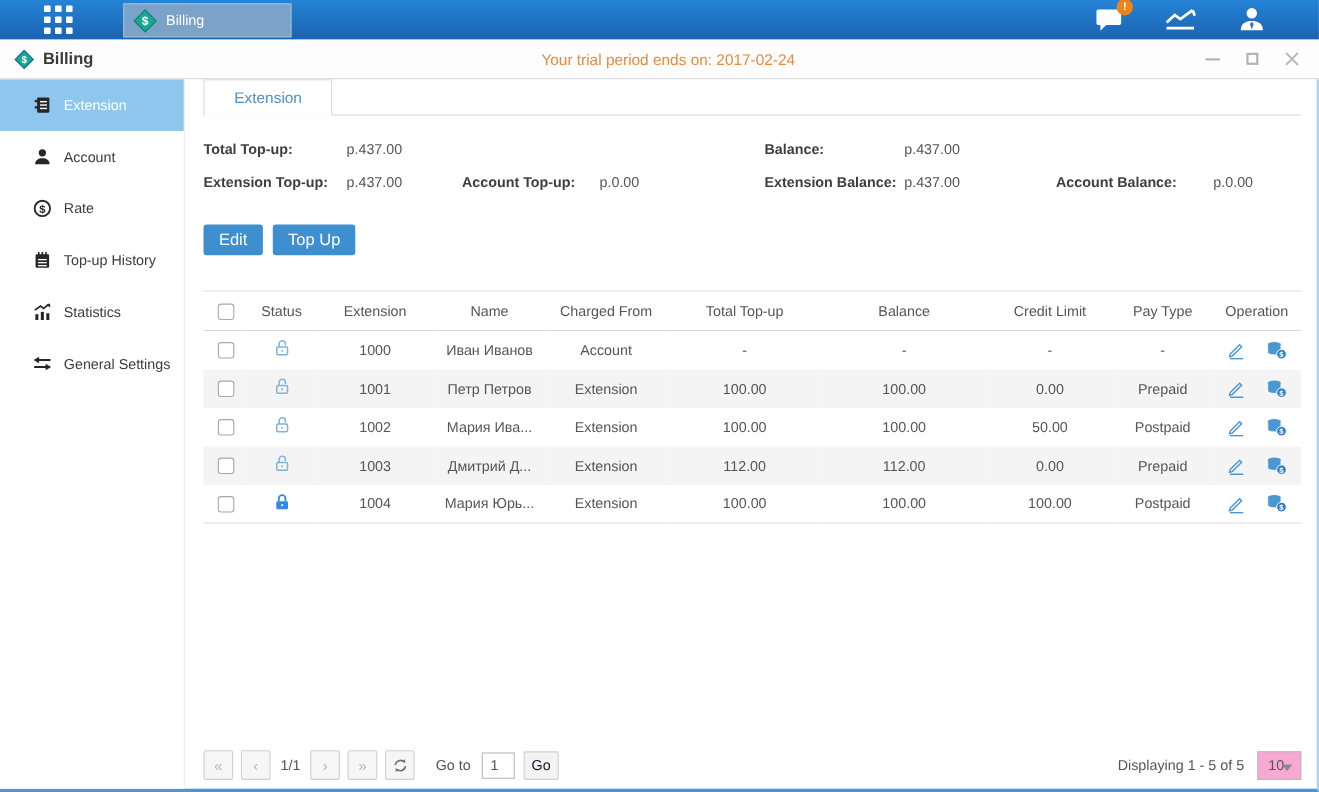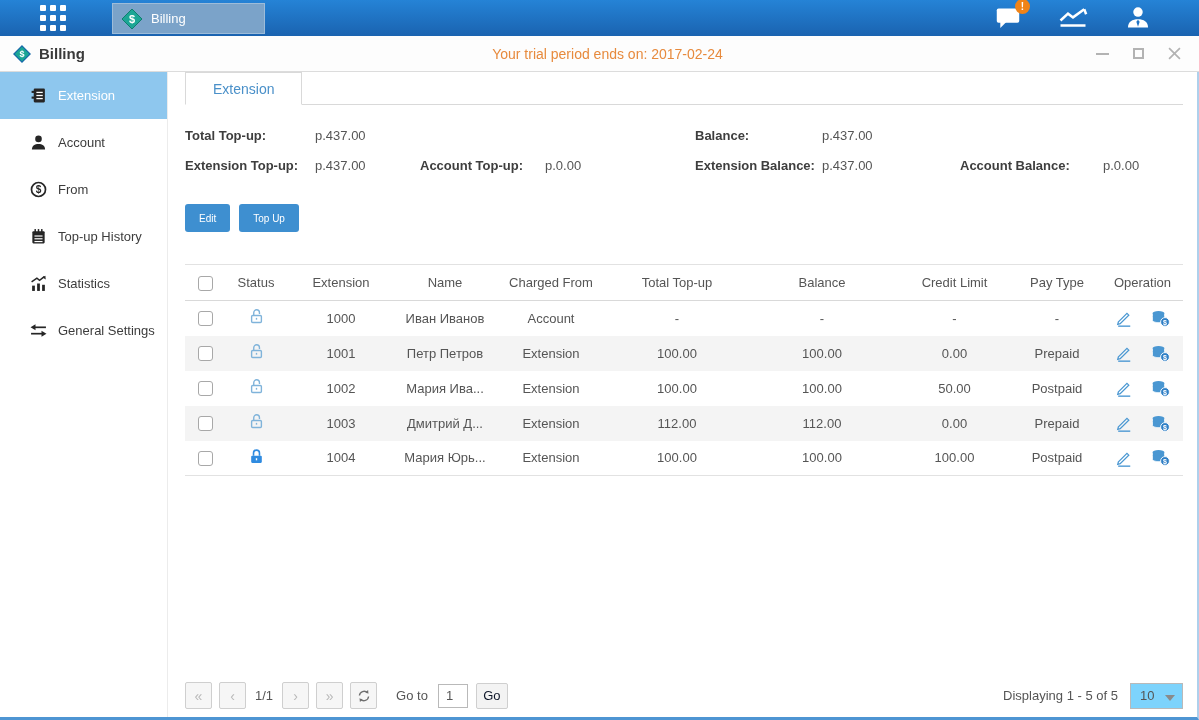--- a/index.html
+++ b/index.html
@@ -39,21 +39,21 @@
   .tabstrip { display:flex; border-bottom:1px solid #d9d9d9; margin-top:0; }
   .tab { padding:0 27px; height:33px; line-height:32px; background:#fff; border:1px solid #d9d9d9; border-bottom:1px solid #fff; margin-bottom:-1px; color:#4a90c9; font-size:14px; cursor:pointer; }
 
   .summary { display:flex; margin-top:15px; }
   .sum-left { width:510px; flex-shrink:0; display:grid; grid-template-columns:130px 105px 125px auto; grid-auto-rows:30px; align-items:center; }
   .sum-right { flex:1; display:grid; grid-template-columns:127px 138px 143px auto; grid-auto-rows:30px; align-items:center; }
   .sum-label { font-weight:bold; color:#3e3e3e; }
   .sum-value { color:#555; }
 
   .actions { margin-top:24px; display:flex; gap:9px; }
-  .btn-primary { background:#3e8fd0; color:#fff; border:none; height:28px; padding:0 14px; font-size:10px; border-radius:3px; cursor:pointer; font-family:inherit; }
+  .btn-primary { background:#3e8fd0; color:#fff; border:none; height:28px; padding:0 14px; font-size:15px; border-radius:3px; cursor:pointer; font-family:inherit; }
 
   
   table { width:100%; border-collapse:collapse; margin-top:32px; table-layout:fixed; }
   th { height:36px; font-weight:normal; color:#555; border-top:1px solid #e2e2e2; border-bottom:1px solid #d9d9d9; text-align:center; font-size:13px; }
   td { height:35px; text-align:center; color:#555; font-size:13px; }
   tbody tr:nth-child(even) { background:#f4f4f4; }
   tbody tr:last-child td { border-bottom:1px solid #e2e2e2; }
   .col-check { width:40px; } .col-status { width:62px; } .col-ext { width:108px; } .col-name { width:100px; }
   .col-charged { width:112px; } .col-topup { width:140px; } .col-balance { width:150px; } .col-credit { width:115px; }
   .col-pay { width:90px; } .col-op { width:auto; }
@@ -67,21 +67,21 @@
 
   
   .pagination { margin-top:auto; display:flex; align-items:center; padding-bottom:2px; }
   .pg-btn { width:27px; height:27px; border:1px solid #cfcfcf; background:#f6f6f6; border-radius:2px; display:flex; align-items:center; justify-content:center; color:#b9b9b9; font-size:14px; margin-right:7px; cursor:pointer; }
   .pg-indicator { padding:0 9px 0 2px; color:#555; }
   .goto-label { margin:0 10px 0 12px; color:#555; }
   .goto-input { width:30px; height:24px; border:1px solid #b9b9b9; font-size:13px; text-align:left; padding-left:7px; color:#555; font-family:inherit; }
   .go-btn { margin-left:8px; width:32px; height:26px; border:1px solid #cfcfcf; background:#f3f3f3; border-radius:2px; color:#0f172a; font-size:13px; cursor:pointer; font-family:inherit; }
   .pg-right { margin-left:auto; display:flex; align-items:center; gap:12px; }
   .displaying { color:#555; }
-  .page-size { position:relative; width:53px; height:26px; border:1px solid #b9b9b9; background:#7dd3fc; display:flex; align-items:center; padding-left:9px; color:#555; cursor:pointer; }
+  .page-size { position:relative; width:40px; height:26px; border:1px solid #b9b9b9; background:#f9a8d4; display:flex; align-items:center; padding-left:9px; color:#555; cursor:pointer; }
   .page-size .caret { position:absolute; right:7px; top:11px; width:0; height:0; border-left:5px solid transparent; border-right:5px solid transparent; border-top:6px solid #8a8a8a; }
 </style>
 </head>
 <body>
 
 <div class="window">
 
   <div class="topbar">
     <div class="grid-btn">
       <svg width="28" height="28" viewBox="0 0 28 28">
@@ -179,21 +179,21 @@
           <circle cx="8" cy="4.6" r="3.1" fill="#262626"></circle>
           <path d="M1.8 14.5 c0-3.6 2.8-5.2 6.2-5.2 s6.2 1.6 6.2 5.2 z" fill="#262626"></path>
         </svg>
         <span>Account</span>
       </div>
       <div class="side-item">
         <svg width="17" height="17" viewBox="0 0 16 16">
           <circle cx="8" cy="8" r="6.6" fill="none" stroke="#262626" stroke-width="1.6"></circle>
           <text x="8" y="11.5" text-anchor="middle" font-size="9.5" font-weight="bold" fill="#262626" font-family="Liberation Sans, sans-serif">$</text>
         </svg>
-        <span>From</span>
+        <span>Rate</span>
       </div>
       <div class="side-item">
         <svg width="17" height="17" viewBox="0 0 16 16">
           <rect x="2.2" y="3" width="11.6" height="11.5" rx="1" fill="#262626"></rect>
           <rect x="4.2" y="1" width="1.4" height="3.4" fill="#262626"></rect>
           <rect x="7.3" y="1" width="1.4" height="3.4" fill="#262626"></rect>
           <rect x="10.4" y="1" width="1.4" height="3.4" fill="#262626"></rect>
           <rect x="4.2" y="7" width="7.6" height="1.1" fill="#fff"></rect>
           <rect x="4.2" y="9.6" width="7.6" height="1.1" fill="#fff"></rect>
           <rect x="4.2" y="12.2" width="7.6" height="1.1" fill="#fff"></rect>

